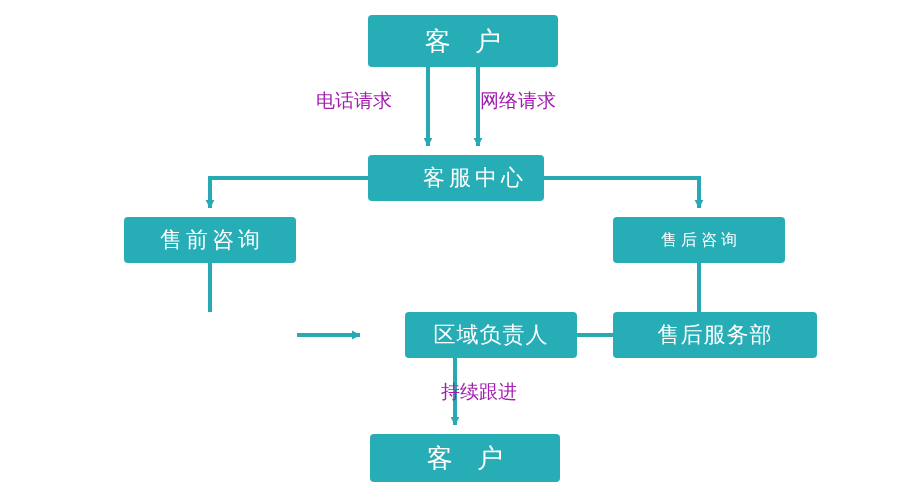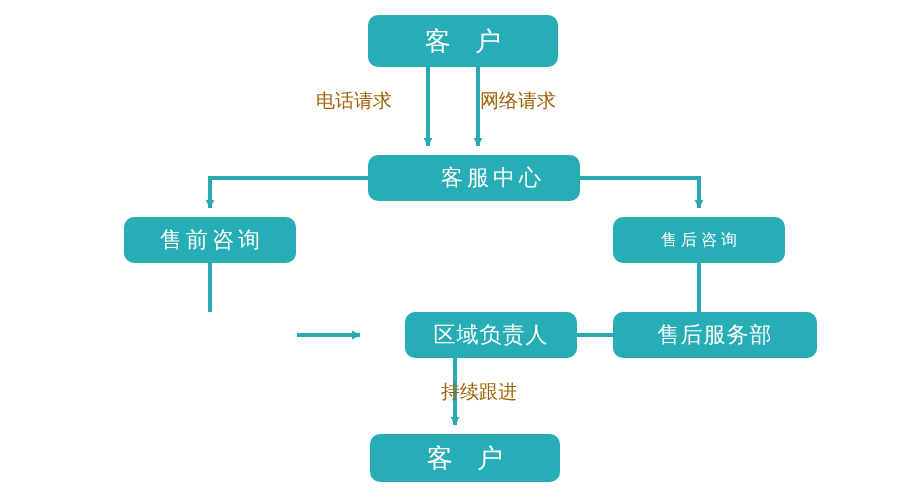--- a/index.html
+++ b/index.html
@@ -21,21 +21,21 @@
     position: absolute;
     left: 0;
     top: 0;
     width: 920px;
     height: 500px;
   }
   .node {
     position: absolute;
     box-sizing: border-box;
     background: #26adb6;
-    border-radius: 10px;
+    border-radius: 4px;
     color: #ffffff;
     display: flex;
     align-items: center;
     justify-content: center;
     letter-spacing: 1px;
     font-weight: 400;
     line-height: 1;
     white-space: nowrap;
     user-select: none;
   }
@@ -45,21 +45,21 @@
   .node-wide-space {
     letter-spacing: 8px;
     text-indent: 8px;
   }
   .node-mid-space {
     letter-spacing: 4px;
     text-indent: 4px;
   }
   .edge-label {
     position: absolute;
-    color: #a16207;
+    color: #a21caf;
     font-size: 19px;
     line-height: 1;
     white-space: nowrap;
     user-select: none;
   }
 </style>
 </head>
 <body>
 
 <div id="diagram-root">
@@ -93,21 +93,21 @@
 
     <path d="M 613,335 L 550,335" stroke="#29a9b4" stroke-width="4" fill="none" marker-end="url(#arrow-left)"></path>
 
     <path d="M 455,358 L 455,425" stroke="#29a9b4" stroke-width="4" fill="none" marker-end="url(#arrow-down)"></path>
   </svg>
 
   <div class="node node-wide-space" style="left:368px; top:15px; width:190px; height:52px; font-size:26px;">
     <span class="node-label">客 户</span>
   </div>
 
-  <div class="node node-mid-space" style="left:368px; top:155px; width:212px; height:46px; font-size:22px;padding-left:34px;">
+  <div class="node node-mid-space" style="left:368px; top:155px; width:176px; height:46px; font-size:22px;padding-left:34px;">
     <span class="node-label">客服中心</span>
   </div>
 
   <div class="node node-mid-space" style="left:124px; top:217px; width:172px; height:46px; font-size:22px;">
     <span class="node-label">售前咨询</span>
   </div>
 
   <div class="node node-mid-space" style="left:613px; top:217px; width:172px; height:46px; font-size:16px;">
     <span class="node-label">售后咨询</span>
   </div>

